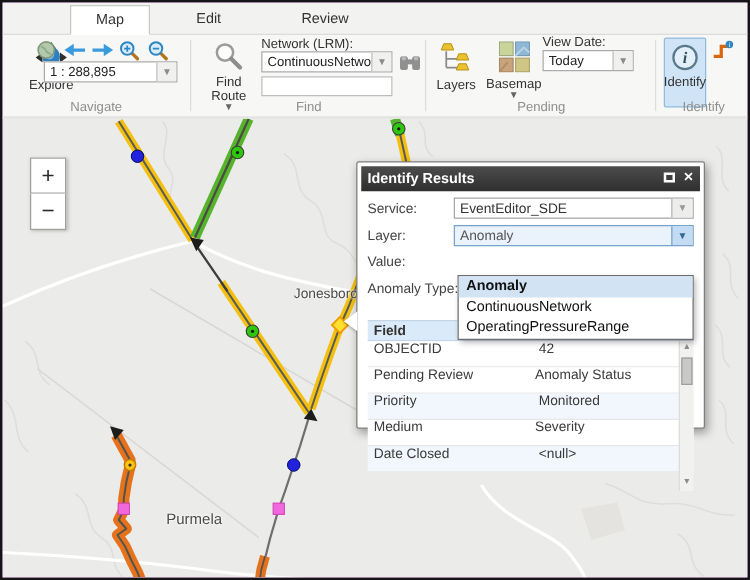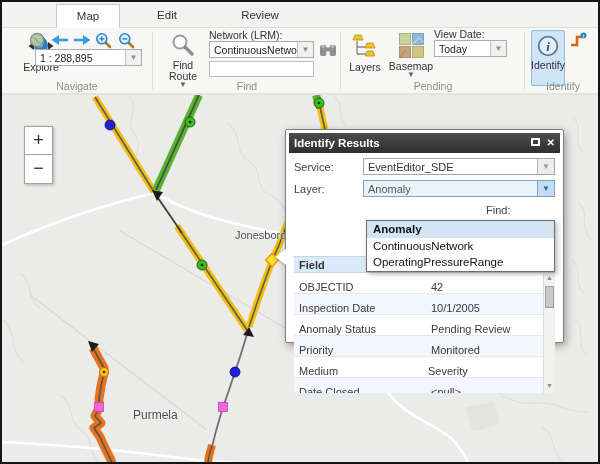--- a/index.html
+++ b/index.html
@@ -42,39 +42,39 @@
             border:1px solid #7e7e7e; border-radius:2px; padding:3px; box-shadow:2px 3px 8px rgba(0,0,0,.35); z-index:20; }
   #callout { position:absolute; left:-11px; top:119px; width:0; height:0;
              border-top:8px solid transparent; border-bottom:8px solid transparent; border-right:11px solid #fff;
              filter:drop-shadow(-1px 1px 1px rgba(0,0,0,.2)); }
   #dlg-title { height:20px; background:linear-gradient(#4c4c4c,#2f2f2f); color:#fff; display:flex; align-items:center;
                padding:0 5px; font-size:11.5px; font-weight:bold; }
   #dlg-title .sp { flex:1; }
   .titleico { color:#fff; margin-left:7px; cursor:pointer; font-size:10px; line-height:10px; }
   .maxico { width:9px; height:8px; border:2px solid #fff; display:inline-block; }
   #dlg-body { padding:5px 5px 0 5px; position:relative; }
-  .drow { display:flex; align-items:center; height:17px; margin-bottom:5px;justify-content:flex-end; }
+  .drow { display:flex; align-items:center; height:17px; margin-bottom:5px; }
   .drow.short { height:15px; margin-bottom:6px; }
   .dlabel { width:69px; font-size:11px; color:#444; flex:none; }
   .dcombo { flex:1; height:17px; border:1px solid #a5a5a5; background:#fff; display:flex; align-items:center; font-size:11px; color:#333; }
   .dcombo .val { flex:1; padding-left:4px; }
   .dcombo .arrowbtn { width:17px; align-self:stretch; background:#ededec; border-left:1px solid #b7b7b7;
                       display:flex; align-items:center; justify-content:center; font-size:8px; color:#9a9a9a; }
   .dcombo.open { border-color:#7ba2c8; background:#eaf2fb; color:#555; }
   .dcombo.open .arrowbtn { background:#c3dcf3; border-left-color:#7ba2c8; color:#336699; }
 
   #layer-list { position:absolute; left:77px; top:67px; width:189px; background:#fff; border:1px solid #6e6e6e;
                 box-shadow:2px 2px 5px rgba(0,0,0,.3); z-index:60; }
   #layer-list .item { font-size:11.5px; color:#111; padding:2px 6px; height:16.5px; line-height:13px; cursor:pointer; }
   #layer-list .item.sel { background:#d2e3f4; font-weight:bold; }
 
   #tablewrap { position:relative; height:137px; overflow:hidden; margin-top:18px; }
   .thead { display:flex; background:#dbeaf8; border-top:1px solid #c3d6e8; border-bottom:1px solid #c3d6e8; height:17px; align-items:center; }
   .thead .c { font-size:11px; font-weight:bold; color:#333; padding-left:5px; }
-  .trow { display:flex; height:21px; align-items:flex-end; border-bottom:1px solid #e7e7e7; background:#fff; }
+  .trow { display:flex; height:21px; align-items:flex-start; border-bottom:1px solid #e7e7e7; background:#fff; }
   .trow.alt { background:#f1f7fd; }
   .trow .c { font-size:11px; color:#3a3a3a; padding-left:5px; }
   .c.f { width:132px; flex:none; } .c.v { flex:1; }
   #vscroll { position:absolute; right:0; top:17px; width:12px; height:120px; background:#f1f1f0; border-left:1px solid #dcdcdc; }
   #vscroll .sarrow { text-align:center; font-size:7px; color:#8c8c8c; line-height:10px; height:10px; cursor:pointer; }
   #vscroll .sdown { position:absolute; bottom:2px; left:0; right:0; }
   #vscroll .thumb { position:absolute; top:13px; left:1px; width:9px; height:22px; background:#c9c9c8; border:1px solid #9e9e9e; cursor:pointer; }
 </style>
 </head>
 <body>
@@ -337,42 +337,38 @@
           </div>
         </div>
         <div class="drow">
           <span class="dlabel">Layer:</span>
           <div class="dcombo open">
             <span class="val">Anomaly</span>
             <span class="arrowbtn">▼</span>
           </div>
         </div>
         <div class="drow short">
-          <span class="dlabel">Find:</span>
+          <span class="dlabel">Value:</span>
         </div>
         <div class="drow short" style="margin-bottom:7px;">
           <span class="dlabel" style="width:80px;">Anomaly Type:</span>
         </div>
 
         <div id="tablewrap">
           <div class="thead">
             <span class="c f">Field</span>
             <span class="c v">Value</span>
           </div>
           <div class="trow">
             <span class="c f">OBJECTID</span>
             <span class="c v">42</span>
           </div>
-          <div class="trow alt">
-            <span class="c f">Inspection Date</span>
-            <span class="c v">10/1/2005</span>
-          </div>
           <div class="trow">
+            <span class="c v">Pending Review</span>
             <span class="c f">Anomaly Status</span>
-            <span class="c v">Pending Review</span>
           </div>
           <div class="trow alt">
             <span class="c f">Priority</span>
             <span class="c v">Monitored</span>
           </div>
           <div class="trow">
             <span class="c v">Medium</span>
             <span class="c f">Severity</span>
           </div>
           <div class="trow alt">

